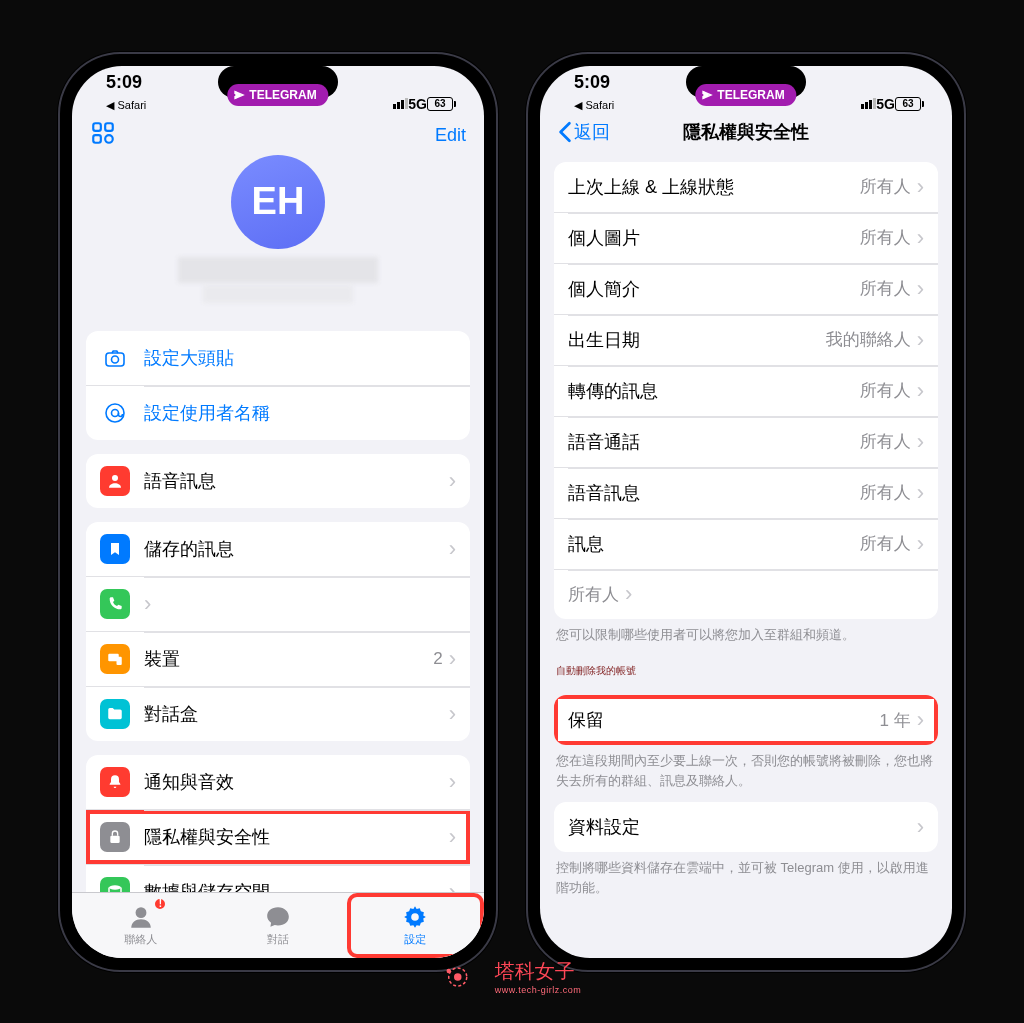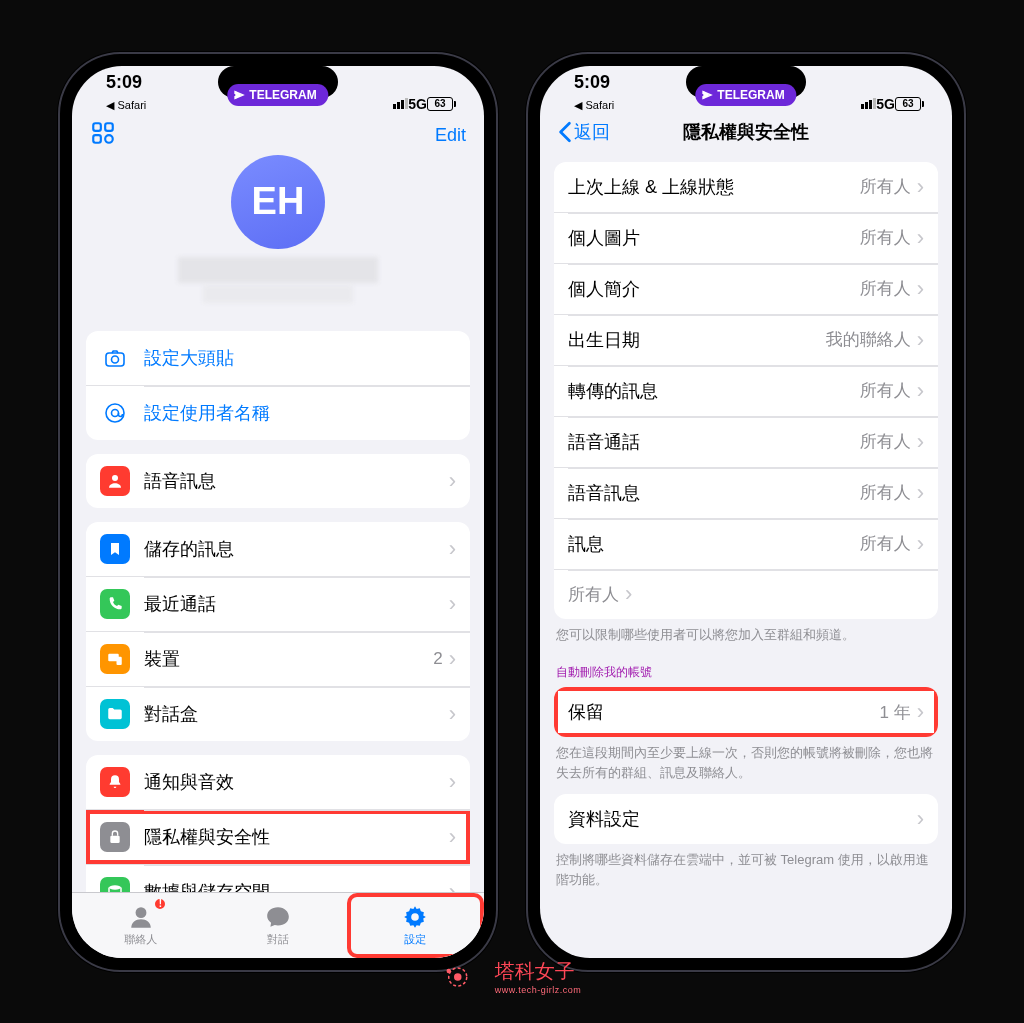--- a/index.html
+++ b/index.html
@@ -57,21 +57,21 @@
   .status-right { display:flex; align-items:center; font-size:14px; font-weight:600; }
   .bars { display:inline-flex; align-items:flex-end; gap:1px; }
   .bars span { width:3px; background:#000; display:inline-block; }
   .bars span:nth-child(1){height:5px;} .bars span:nth-child(2){height:7px;} .bars span:nth-child(3){height:9px;} .bars span:nth-child(4){height:11px; background:#bbb;}
   .battery { display:inline-flex; align-items:center; }
   .battery-body { width:26px; height:14px; border:1px solid #000; border-radius:3px; position:relative; font-size:10px; font-weight:800; display:flex; align-items:center; justify-content:center; }
   .battery-tip { width:2px; height:6px; background:#000; border-radius:0 1px 1px 0; margin-left:1px;}
   .pill {
     position:absolute;
     left:50%; top:18px; transform:translateX(-50%);
-    background:#6d28d9; color:#fff;
+    background:#a21caf; color:#fff;
     font-size:12px; font-weight:700;
     padding:4px 12px 4px 22px;
     border-radius:14px;
     z-index:60;
   }
   .pill::before {
     content:""; position:absolute; left:8px; top:50%; transform:translateY(-50%);
     width:0; height:0; border-left:6px solid #fff; border-top:4px solid transparent; border-bottom:4px solid transparent;
     transform:translateY(-50%) rotate(0deg);
   }
@@ -116,21 +116,21 @@
   .row .label { flex:1; color:#000; }
   .row .value { color:#8e8e93; font-size:17px; margin-right:6px; }
   .row .chev { color:#c7c7cc; font-size:22px; line-height:1; }
   .blue-link .label { color:#007aff; }
   .blue-link .icon { background:transparent; color:#007aff; }
   .footer-text {
     color:#8e8e93; font-size:13px; line-height:1.5;
     padding: 6px 16px 4px;
   }
   .section-header {
-    color:#a21caf; font-size:12px;
+    color:#7f1d1d; font-size:10px;
     padding: 16px 16px 6px;
   }
   .tabbar {
     display:flex; height:66px;
     background:rgba(247,247,249,0.96);
     border-top:0.5px solid #c9c9ce;
   }
   .tab { flex:1; display:flex; flex-direction:column; align-items:center; justify-content:center; gap:2px; font-size:11px; color:#8e8e93; position:relative;}
   .tab.active { color:#007aff; }
   .tab svg { width:28px; height:26px; }
@@ -252,21 +252,20 @@
             </span>
           <span class="label">儲存的訊息</span>
           <span class="chev">›</span>
         </div>
         <div class="row">
           <span class="icon" style="background:#34c759">
               <svg width="16" height="16" viewBox="0 0 24 24" fill="#fff">
                 <path d="M6 2c-1 0-2 1-2 2 0 9 7 16 16 16 1 0 2-1 2-2v-3l-5-2-2 2c-3-1-5-3-6-6l2-2-2-5H6z"></path>
               </svg>
             </span>
-          <span class="label">最近通話</span>
           <span class="chev">›</span>
         </div>
         <div class="row">
           <span class="icon" style="background:#ff9500">
               <svg width="18" height="18" viewBox="0 0 24 24" fill="#fff">
                 <rect x="3" y="5" width="14" height="10" rx="1.5"></rect>
                 <rect x="14" y="9" width="7" height="11" rx="1.5"></rect>
               </svg>
             </span>
           <span class="label">裝置</span>
@@ -427,21 +426,21 @@
               <span class="chev">›</span>
             </div>
           <div class="row">
               <span class="value">所有人</span>
               <span class="chev">›</span>
             </div>
         </div>
         <div class="footer-text">您可以限制哪些使用者可以將您加入至群組和頻道。</div>
 
         <div class="section-header">自動刪除我的帳號</div>
-        <div class="group noicon" style="margin-top:0">
+        <div class="group noicon" style="margin-top:11px">
           <div class="row highlight-red">
               <span class="label">保留</span>
               <span class="value">1 年</span>
               <span class="chev">›</span>
             </div>
         </div>
         <div class="footer-text">您在這段期間內至少要上線一次，否則您的帳號將被刪除，您也將失去所有的群組、訊息及聯絡人。</div>
 
         <div class="group noicon">
           <div class="row">

